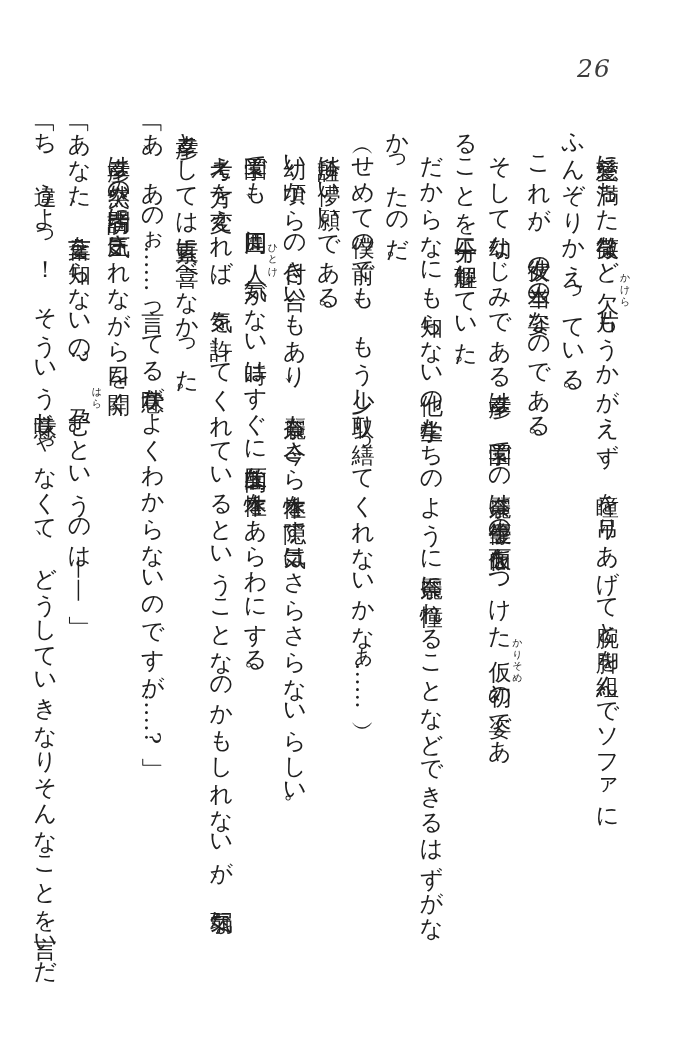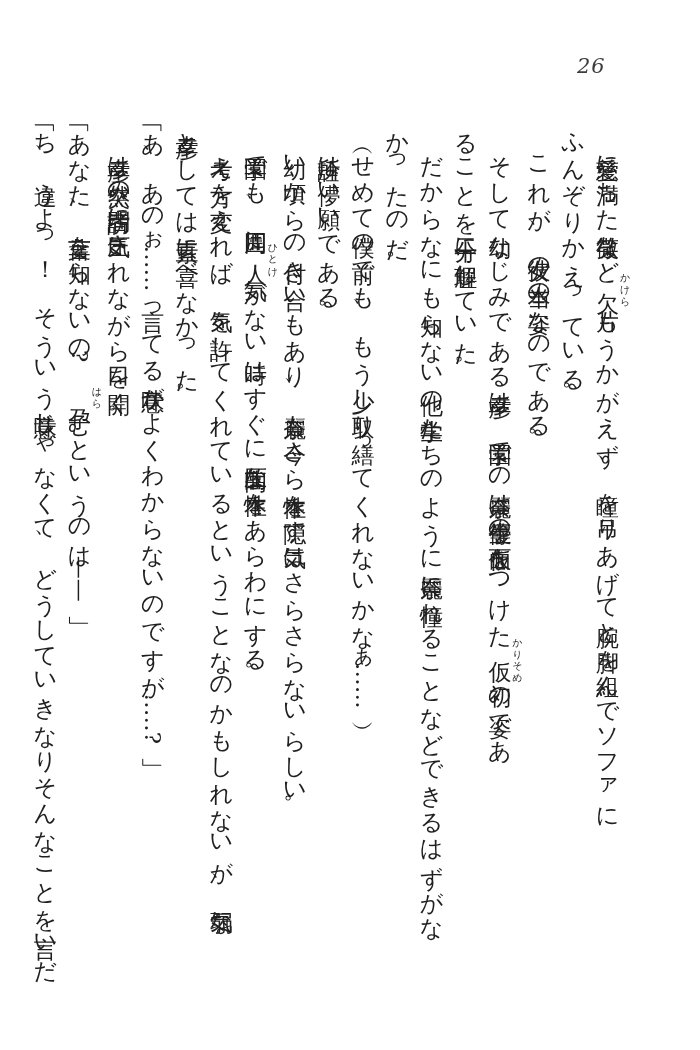--- a/index.html
+++ b/index.html
@@ -12,21 +12,21 @@
     width: 700px;
     height: 1050px;
     background: #ffffff;
     overflow: hidden;
     font-family: "DejaVu Serif", "Liberation Serif", serif;
   }
   .page-number {
     position: absolute;
     top: 54px;
     left: 577px;
-    font-size: 21px;
+    font-size: 25px;
     font-style: italic;
     letter-spacing: 1px;
     color: #3d3d3d;
     font-family: "DejaVu Serif", "Liberation Serif", serif;
   }
   .vtext {
     position: absolute;
     top: 117px;
     right: 70px;
     height: 892px;

